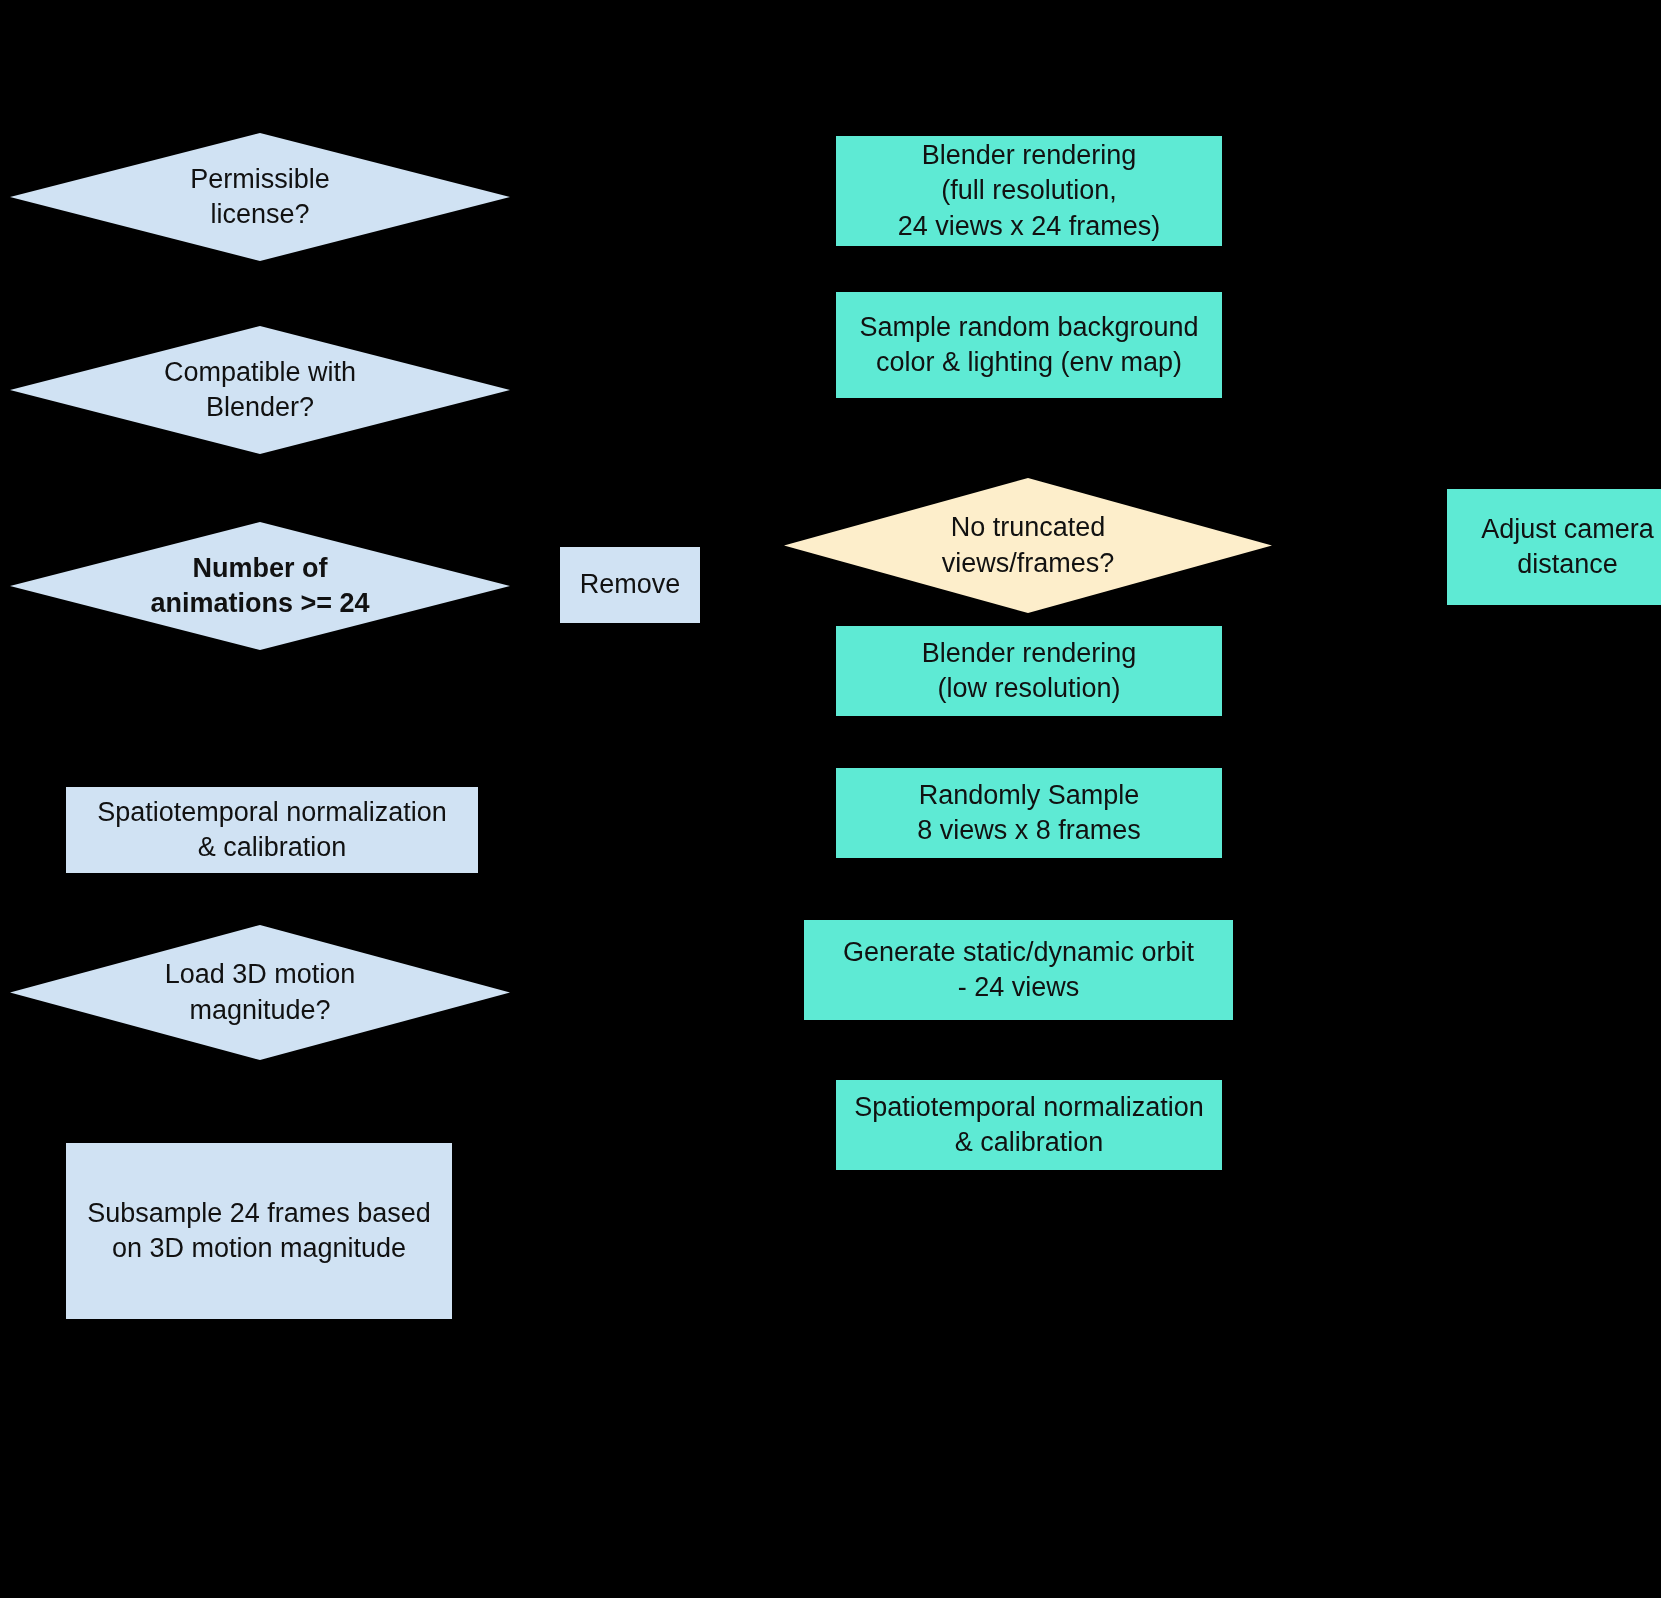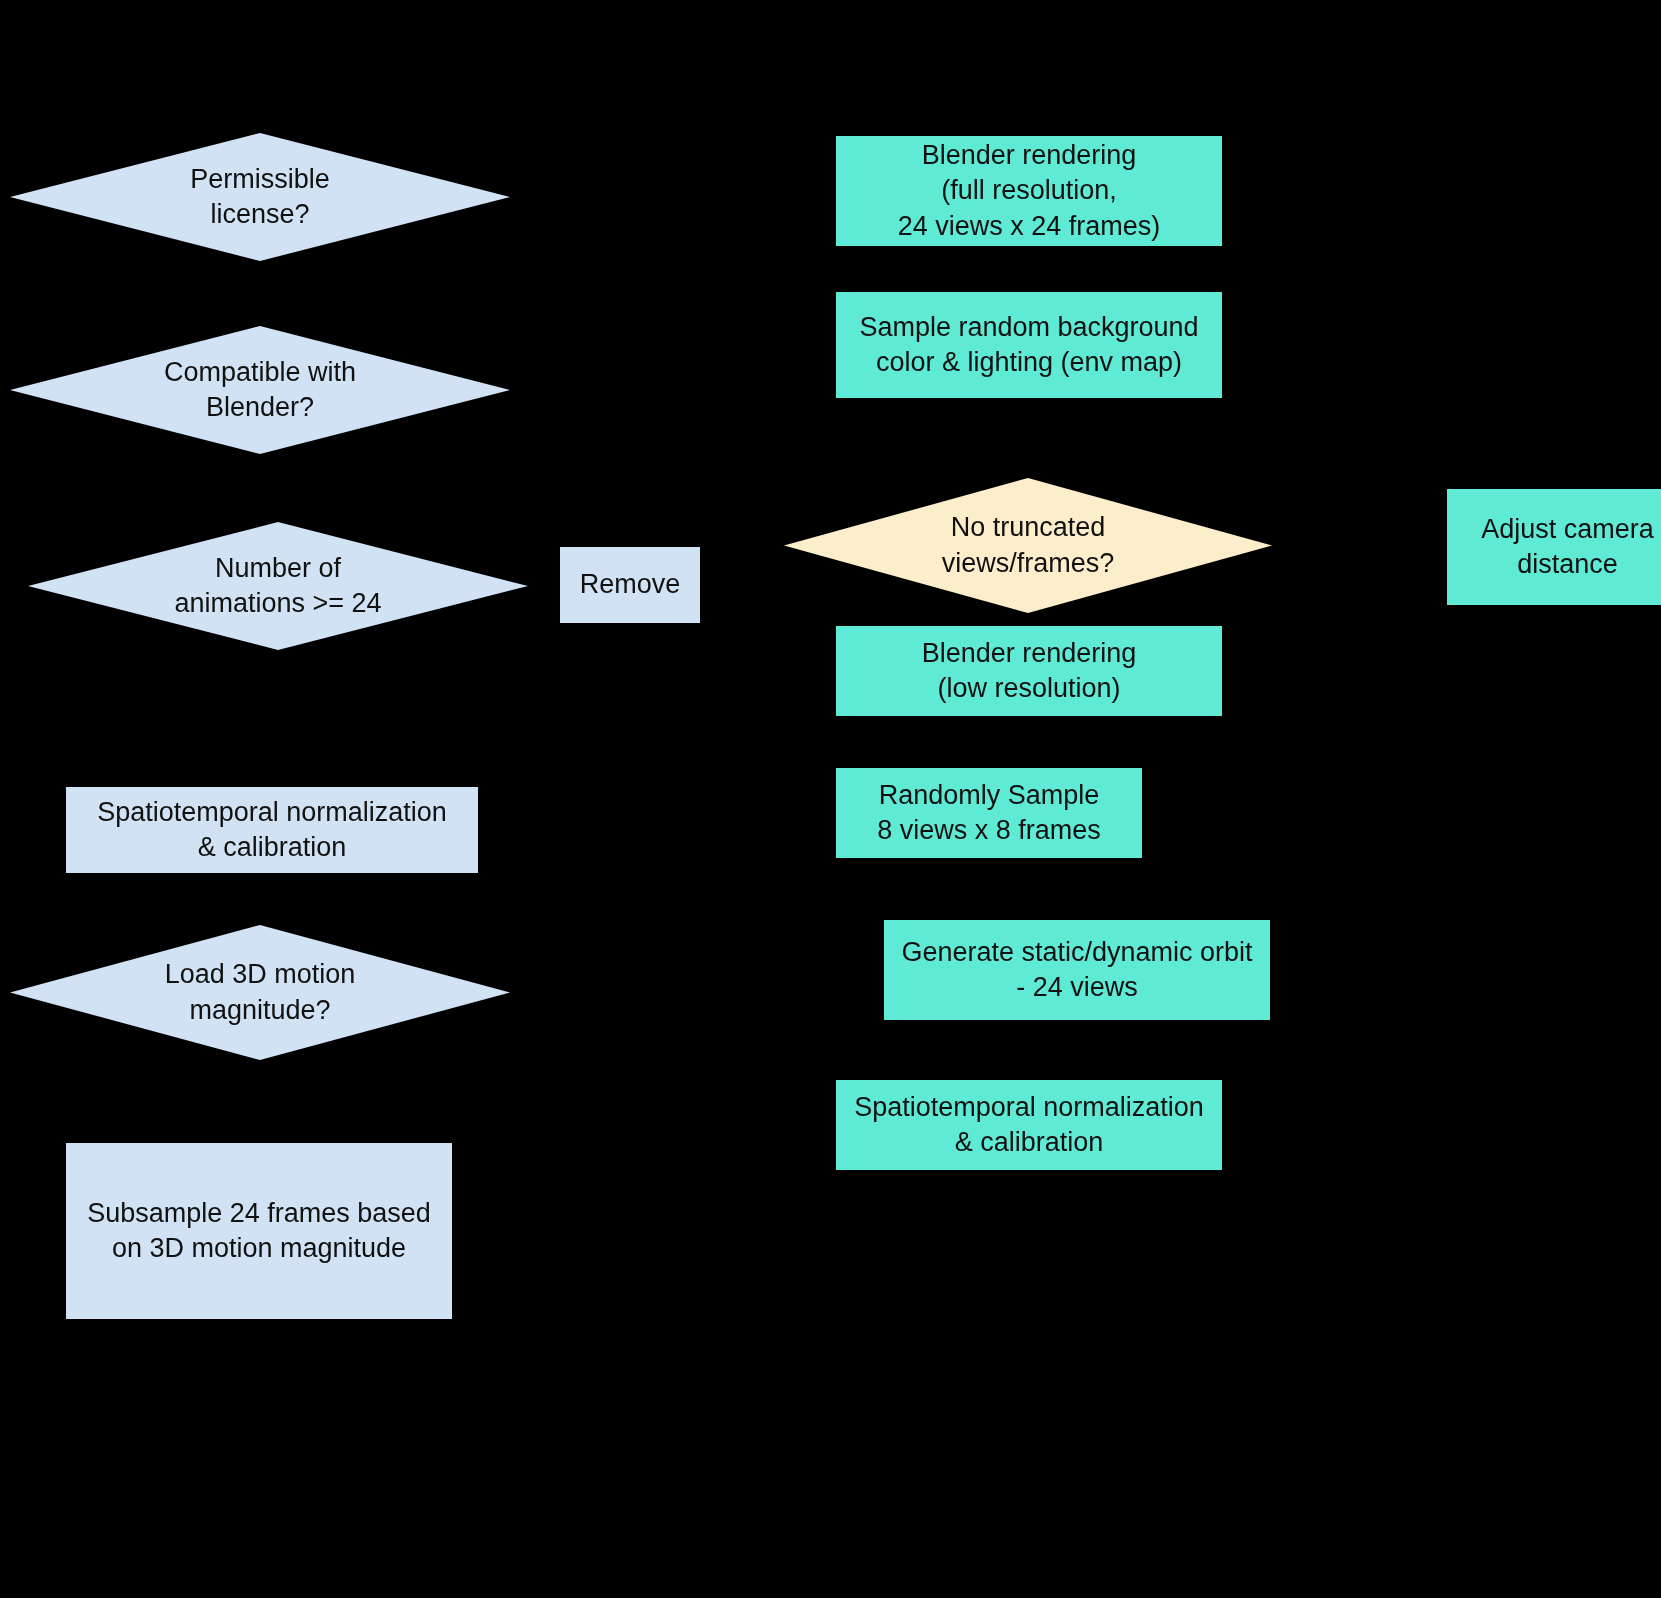--- a/index.html
+++ b/index.html
@@ -128,21 +128,21 @@
   <div class="node diamond blue" style="left:10px; top:133px; width:500px; height:128px;">
     <span class="lbl">Permissible
 license?</span>
   </div>
 
   <div class="node diamond blue" style="left:10px; top:326px; width:500px; height:128px;">
     <span class="lbl">Compatible with
 Blender?</span>
   </div>
 
-  <div class="node diamond blue" style="left:28px; top:522px; width:500px; height:128px;">
+  <div class="node diamond blue" style="left:10px; top:522px; width:500px; height:128px;font-weight:bold;">
     <span class="lbl">Number of
 animations &gt;= 24</span>
   </div>
 
   <div class="node rect blue" style="left:66px; top:787px; width:412px; height:86px;">
     <span class="lbl">Spatiotemporal normalization
 &amp; calibration</span>
   </div>
 
   <div class="node diamond blue" style="left:10px; top:925px; width:500px; height:135px;">
@@ -173,26 +173,26 @@
   <div class="node diamond cream" style="left:784px; top:478px; width:488px; height:135px;">
     <span class="lbl">No truncated
 views/frames?</span>
   </div>
 
   <div class="node rect cream" style="left:836px; top:626px; width:386px; height:90px;">
     <span class="lbl">Blender rendering
 (low resolution)</span>
   </div>
 
-  <div class="node rect cream" style="left:836px; top:768px; width:306px; height:90px;">
+  <div class="node rect cream" style="left:836px; top:768px; width:386px; height:90px;">
     <span class="lbl">Randomly Sample
 8 views x 8 frames</span>
   </div>
 
-  <div class="node rect cream" style="left:884px; top:920px; width:386px; height:100px;">
+  <div class="node rect cream" style="left:804px; top:920px; width:429px; height:100px;">
     <span class="lbl">Generate static/dynamic orbit
 - 24 views</span>
   </div>
 
   <div class="node rect cream" style="left:836px; top:1080px; width:386px; height:90px;">
     <span class="lbl">Spatiotemporal normalization
 &amp; calibration</span>
   </div>
 
 

